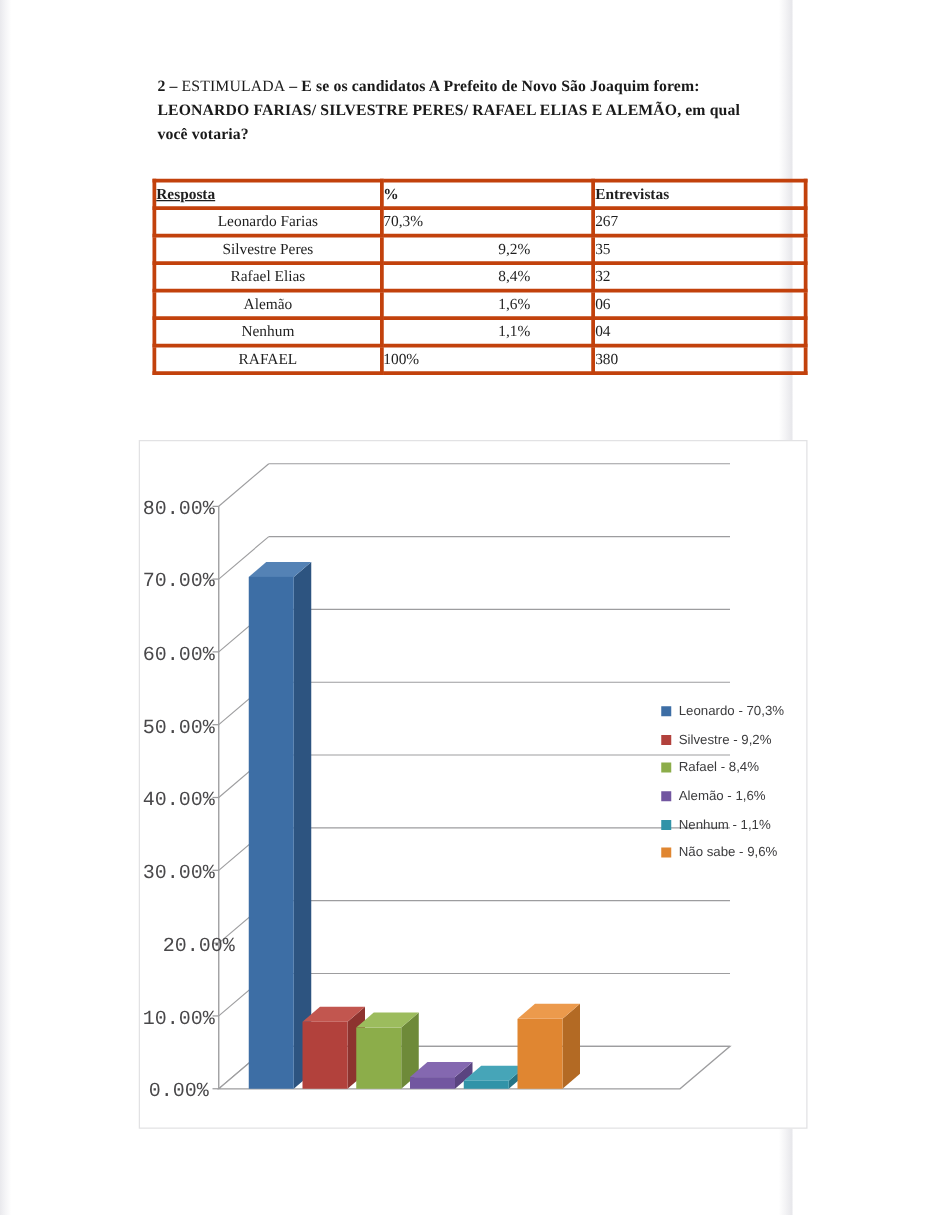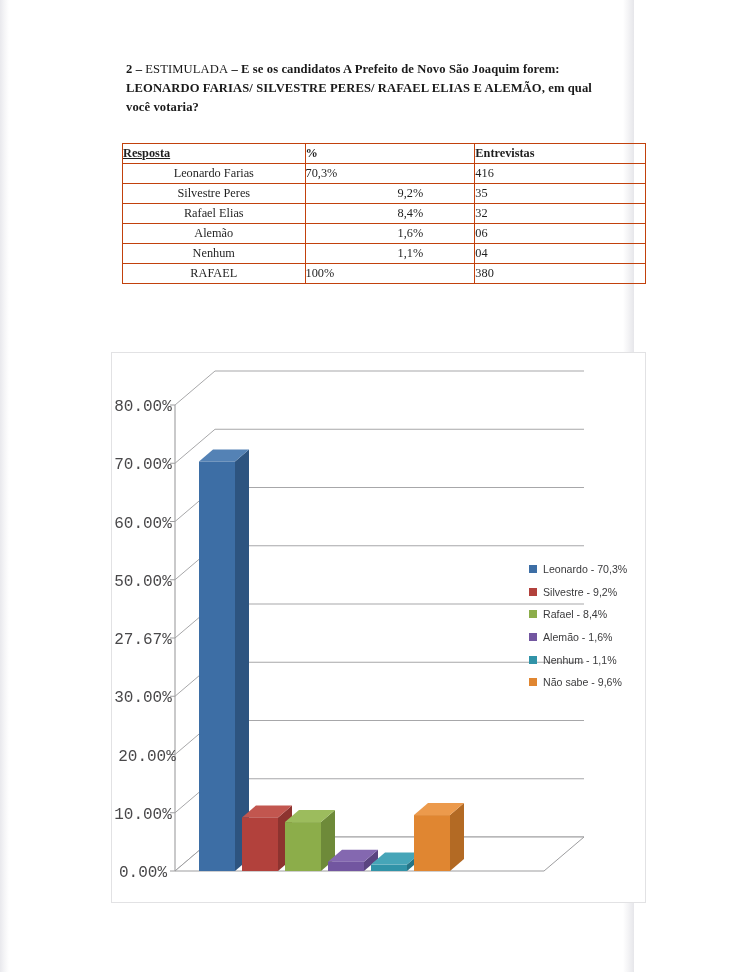--- a/index.html
+++ b/index.html
@@ -26,21 +26,21 @@
   }
   .question .lite{font-weight:normal;}
 
   
   .tbl{
     position:absolute;left:122px;top:143px;width:524px;
     border-collapse:collapse;
     font-size:12.3px;color:#1f1f1f;
   }
   .tbl td,.tbl th{
-    border:1px solid #c2410c;
+    border:3px solid #c2410c;
     padding:1px 0 2px 0;
     height:16px;
     vertical-align:middle;
   }
   .col-resp{width:183px;}
   .col-pct{width:170px;}
   .col-ent{width:171px;}
   .tbl th{font-weight:bold;text-align:left;}
   .th-resp{padding-left:9px;}
   .th-resp span{text-decoration:underline;}
@@ -95,21 +95,21 @@
       <tr>
         <th class="th-resp"><span>Resposta</span></th>
         <th class="th-pct">%</th>
         <th class="th-ent">Entrevistas</th>
       </tr>
     </thead>
     <tbody>
       <tr>
         <td class="td-resp">Leonardo Farias</td>
         <td class="td-pct">70,3%</td>
-        <td class="td-ent">416</td>
+        <td class="td-ent">267</td>
       </tr>
       <tr>
         <td class="td-resp">Silvestre Peres</td>
         <td class="td-pct narrow">9,2%</td>
         <td class="td-ent">35</td>
       </tr>
       <tr>
         <td class="td-resp">Rafael Elias</td>
         <td class="td-pct narrow">8,4%</td>
         <td class="td-ent">32</td>
@@ -191,23 +191,23 @@
         <g>
           <polygon points="338,462.08 352,450.08 352,506 338,518" fill="#b36a24"></polygon>
           <polygon points="302,462.08 316,450.08 352,450.08 338,462.08" fill="#ec9a4c"></polygon>
           <rect x="302" y="462.08" width="36" height="55.920000000000016" fill="#e08631"></rect>
         </g>
       </svg>
 
     <div class="ylabels" id="ylabels">
         <div class="ylabel" style="left: 0px; top: 511px;">0.00%</div>
         <div class="ylabel" style="left: 0px; top: 452.75px;">10.00%</div>
-        <div class="ylabel" style="left: 4px; top: 394.5px;">20.00%</div>
+        <div class="ylabel" style="left: 16px; top: 394.5px;">20.00%</div>
         <div class="ylabel" style="left: 0px; top: 336.25px;">30.00%</div>
-        <div class="ylabel" style="left: 0px; top: 278px;">27.67%</div>
+        <div class="ylabel" style="left: 0px; top: 278px;">40.00%</div>
         <div class="ylabel" style="left: 0px; top: 219.75px;">50.00%</div>
         <div class="ylabel" style="left: 0px; top: 161.5px;">60.00%</div>
         <div class="ylabel" style="left: 0px; top: 103.25px;">70.00%</div>
         <div class="ylabel" style="left: 0px; top: 45px;">80.00%</div>
       </div>
 
     <div class="legend" id="legend">
         <div class="legend-row">
           <span class="legend-swatch" style="background: rgb(61, 110, 165);"></span>
           <span class="legend-text">Leonardo - 70,3%</span>

